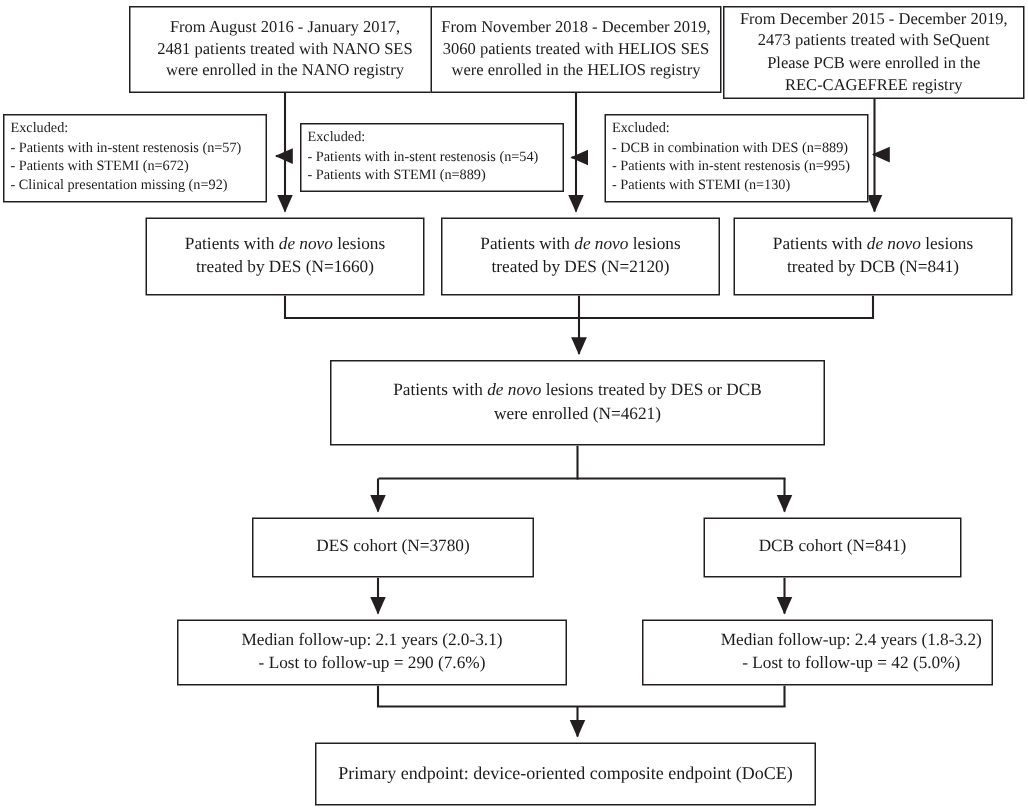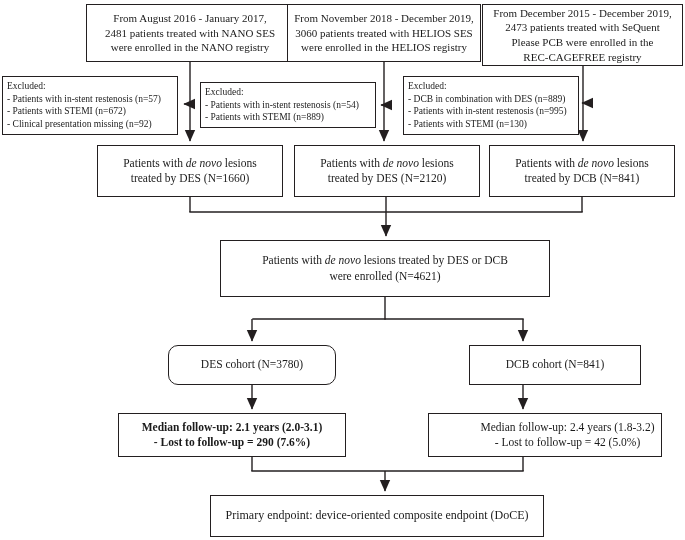--- a/index.html
+++ b/index.html
@@ -135,28 +135,28 @@
   <div class="box denovo" style="left:489px;top:145px;width:186px;height:52px;">
     <div class="txt"><span>Patients with </span><em>de novo</em><span> lesions
 treated by DCB (N=841)</span></div>
   </div>
 
   <div class="box mid" style="left:220px;top:240px;width:330px;height:57px;">
     <div class="txt"><span>Patients with </span><em>de novo</em><span> lesions treated by DES or DCB
 were enrolled (N=4621)</span></div>
   </div>
 
-  <div class="box cohort" style="left:168px;top:345px;width:168px;height:40px;border-radius:10px;">
+  <div class="box cohort" style="left:168px;top:345px;width:188px;height:40px;">
     <div class="txt">DES cohort (N=3780)</div>
   </div>
   <div class="box cohort" style="left:437px;top:345px;width:172px;height:40px;margin-left:32px;">
     <div class="txt">DCB cohort (N=841)</div>
   </div>
 
-  <div class="box follow" style="left:118px;top:413px;width:228px;height:44px;font-weight:bold;">
+  <div class="box follow" style="left:118px;top:413px;width:260px;height:44px;">
     <div class="txt">Median follow-up: 2.1 years (2.0-3.1)
 - Lost to follow-up = 290 (7.6%)</div>
   </div>
   <div class="box follow" style="left:428px;top:413px;width:234px;height:44px;padding-left:45px;">
     <div class="txt">Median follow-up: 2.4 years (1.8-3.2)
 - Lost to follow-up = 42 (5.0%)</div>
   </div>
 
   <div class="box endpoint" style="left:210px;top:495px;width:334px;height:42px;">
     <div class="txt">Primary endpoint: device-oriented composite endpoint (DoCE)</div>

